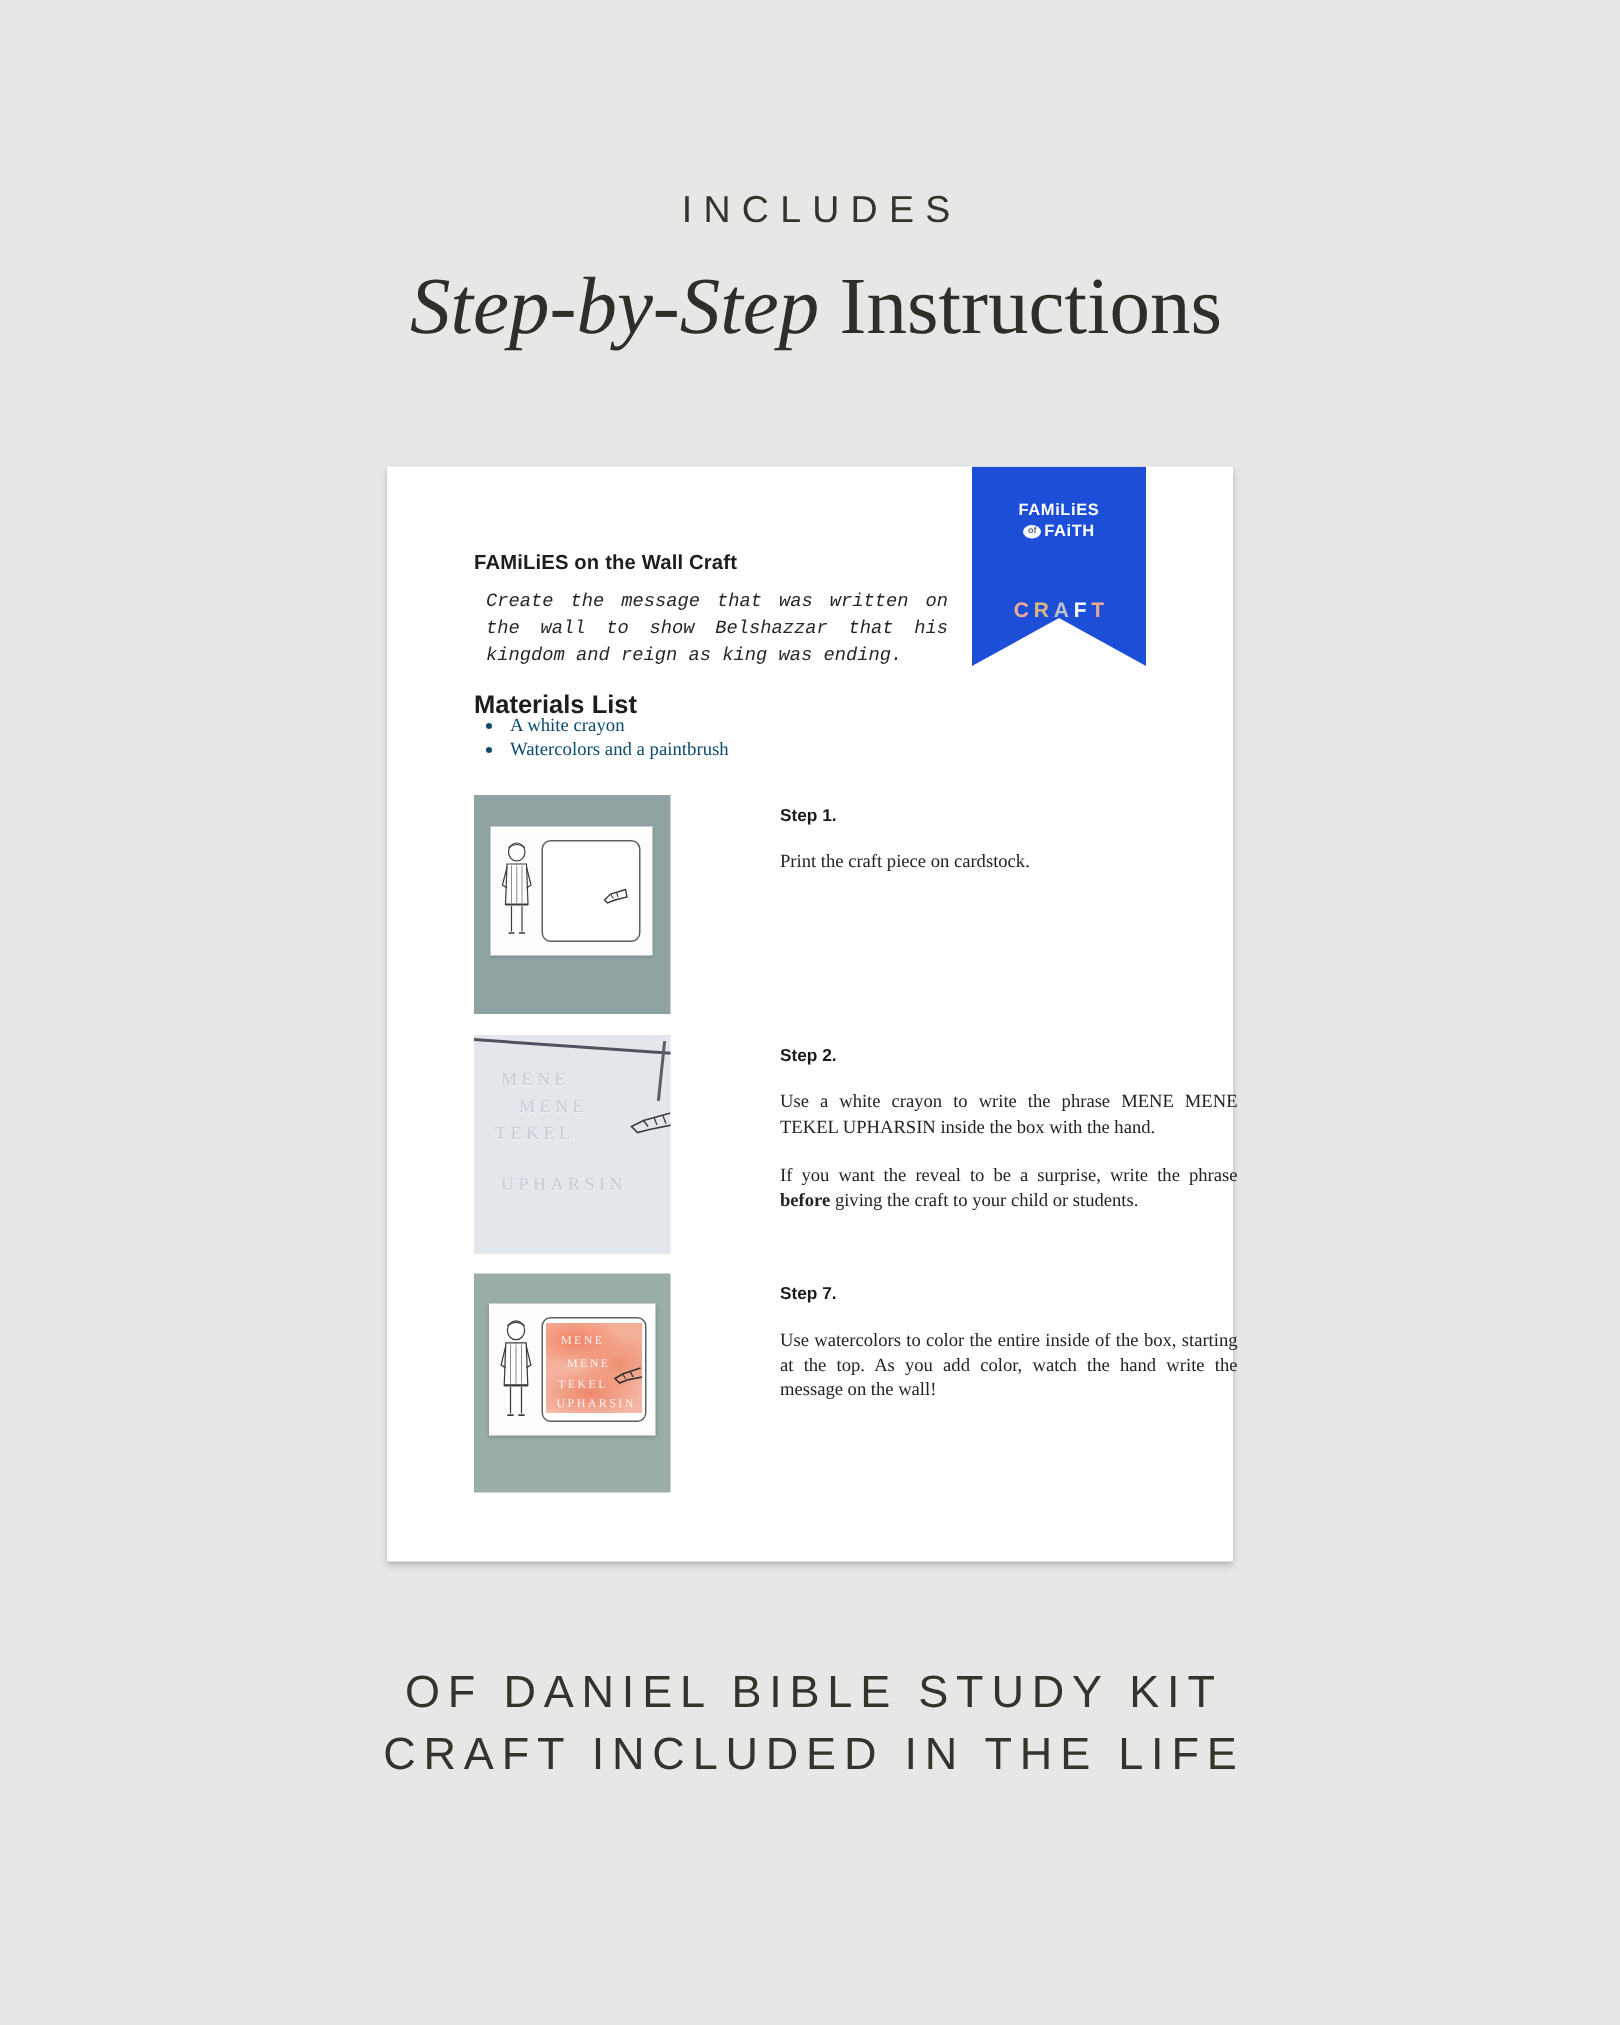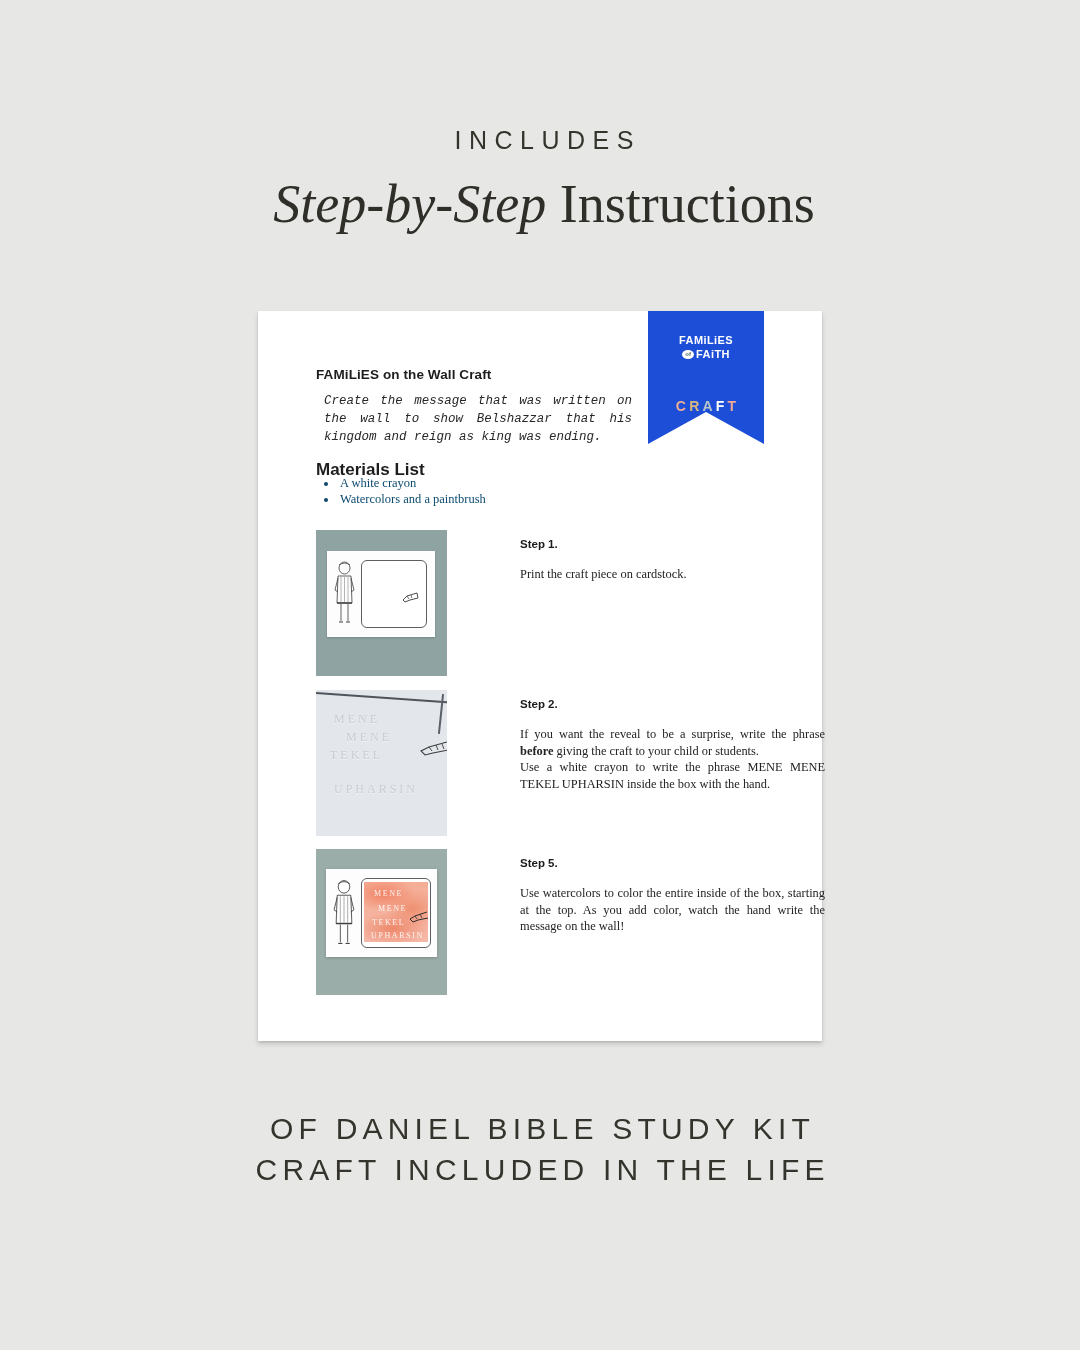--- a/index.html
+++ b/index.html
@@ -388,24 +388,24 @@
         <div class="crayon" style="left:18px; top:92px;">UPHARSIN</div>
         <svg style="position:absolute; right:-2px; top:48px;" width="32" height="24" viewBox="0 0 32 24">
           <path d="M30 4 L12 9 L4 13 L8 17 L16 15 L31 12" fill="none" stroke="#3c3c3c" stroke-width="1.1"></path>
           <path d="M12 9 L15 13" fill="none" stroke="#3c3c3c" stroke-width="0.9"></path>
           <path d="M19 7 L21 12" fill="none" stroke="#3c3c3c" stroke-width="0.9"></path>
           <path d="M25 6 L27 11" fill="none" stroke="#3c3c3c" stroke-width="0.9"></path>
         </svg>
       </div>
       <div class="step-text">
         <div class="step-label">Step 2.</div>
+        <div class="step-body">Use a white crayon to write the phrase MENE MENE TEKEL UPHARSIN inside the box with the hand.</div>
         <div class="step-body p2">
           <span>If you want the reveal to be a surprise, write the phrase </span><b>before</b><span> giving the craft to your child or students.</span>
         </div>
-        <div class="step-body">Use a white crayon to write the phrase MENE MENE TEKEL UPHARSIN inside the box with the hand.</div>
       </div>
     </div>
 
     <div class="step-row" style="top:538px; height:131px;">
       <div class="step-photo photo3">
         <div class="card">
           <div class="figure">
             <svg width="22" height="70" viewBox="0 0 21 66">
               <ellipse cx="10.5" cy="9" rx="5.5" ry="6" fill="none" stroke="#3c3c3c" stroke-width="0.8"></ellipse>
               <path d="M5 6 Q10.5 2 16 6" fill="none" stroke="#3c3c3c" stroke-width="0.8"></path>
@@ -430,21 +430,21 @@
             <div class="reveal" style="left:9px; top:52px;">UPHARSIN</div>
             <svg style="position:absolute; right:1px; top:30px;" width="22" height="18" viewBox="0 0 22 18">
               <path d="M20 3 L8 7 L3 10 L6 13 L11 11 L21 9" fill="none" stroke="#2f2f2f" stroke-width="1"></path>
               <path d="M8 7 L10 10" fill="none" stroke="#2f2f2f" stroke-width="0.8"></path>
               <path d="M13 5 L15 9" fill="none" stroke="#2f2f2f" stroke-width="0.8"></path>
             </svg>
           </div>
         </div>
       </div>
       <div class="step-text">
-        <div class="step-label">Step 5.</div>
+        <div class="step-label">Step 7.</div>
         <div class="step-body">Use watercolors to color the entire inside of the box, starting at the top. As you add color,  watch the hand write the message on the wall!</div>
       </div>
     </div>
 
   </div>
 </div>
 
 <div class="bottom-caption">
   <div>OF DANIEL BIBLE STUDY KIT</div>
   <div>CRAFT INCLUDED IN THE LIFE</div>

